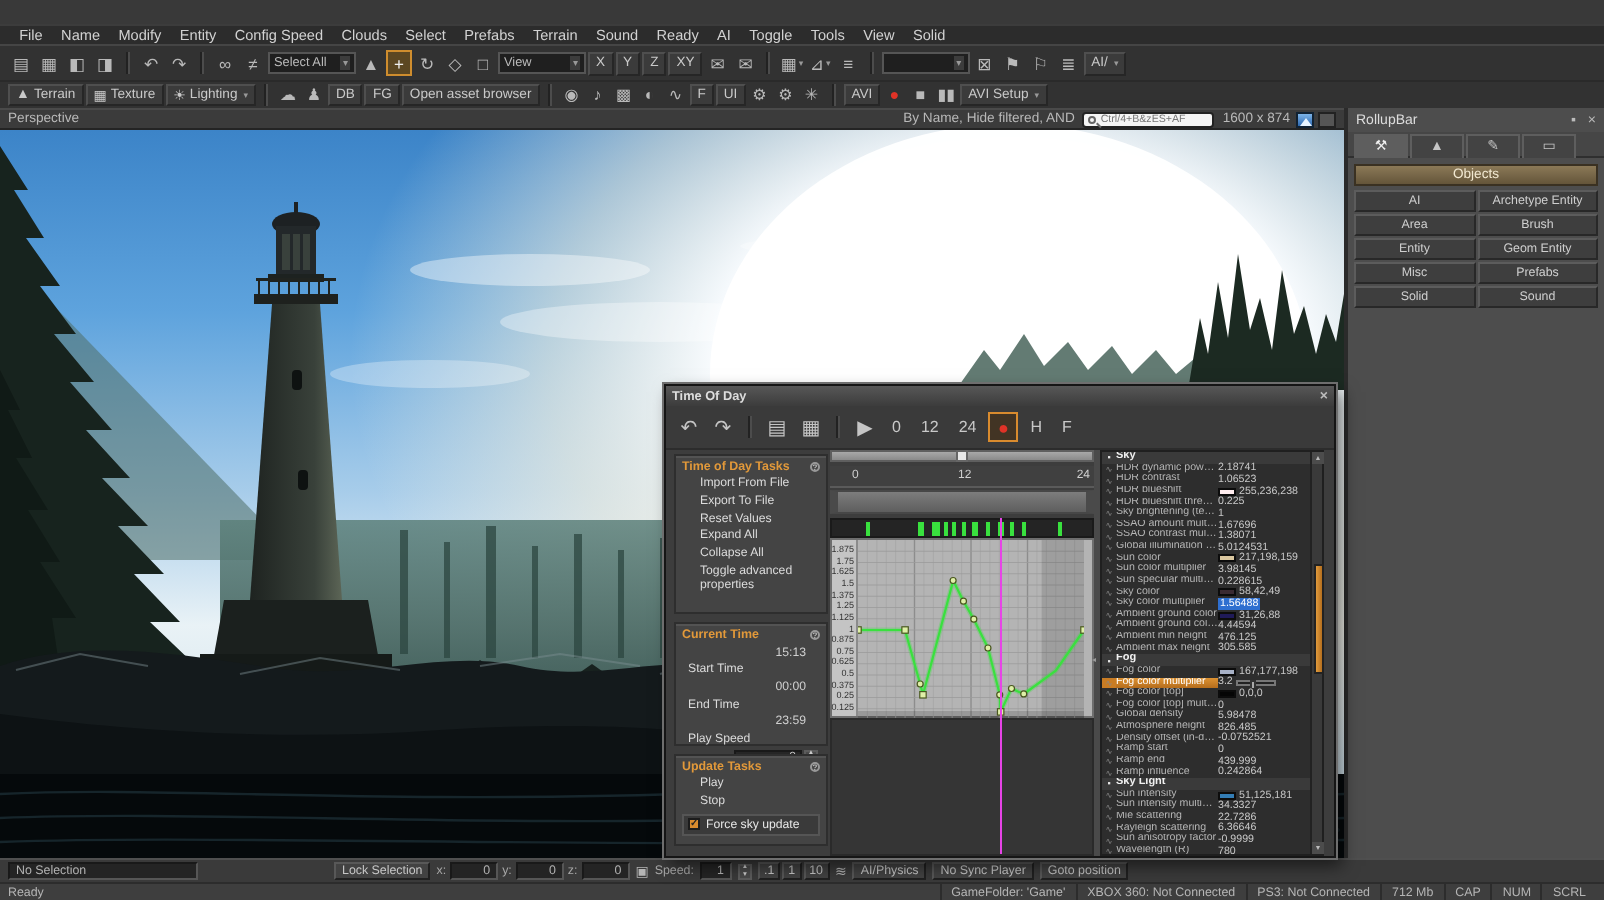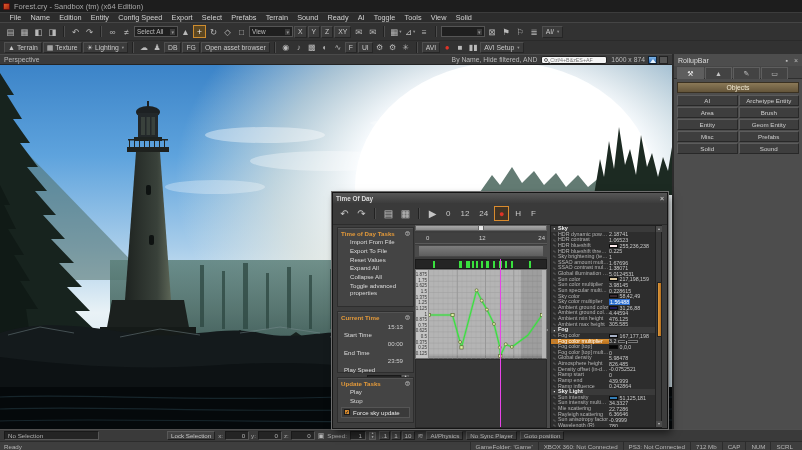--- a/index.html
+++ b/index.html
@@ -152,33 +152,29 @@
   .pscroll{width:6px;background:#3a3a3a;border-left:1px solid #222;position:relative;flex:0 0 6px;}
   .pscroll .arr{position:absolute;left:0;width:6px;height:6px;background:#4c4c4c;font-size:3.5px;color:#bbb;
     text-align:center;line-height:6px;}
   .pscroll .thumb{position:absolute;left:0.5px;width:5px;top:28%;height:27%;background:linear-gradient(90deg,#e09a3c,#b56f1e);border:0.5px solid #222;}
 </style>
 </head>
 <body>
 
 <div id="screen">
 
-  <div class="titlebar">
-    <span class="appicon"></span>
-    <span>Forest.cry - Sandbox (tm) (x64 Edition)</span>
-  </div>
 
   <div class="menubar">
 
   <span class="mi">File</span>
       <span class="mi">Name</span>
-      <span class="mi">Edition</span>
+      <span class="mi">Modify</span>
       <span class="mi">Entity</span>
       <span class="mi">Config Speed</span>
-      <span class="mi">Export</span>
+      <span class="mi">Clouds</span>
       <span class="mi">Select</span>
       <span class="mi">Prefabs</span>
       <span class="mi">Terrain</span>
       <span class="mi">Sound</span>
       <span class="mi">Ready</span>
       <span class="mi">AI</span>
       <span class="mi">Toggle</span>
       <span class="mi">Tools</span>
       <span class="mi">View</span>
       <span class="mi">Solid</span>

